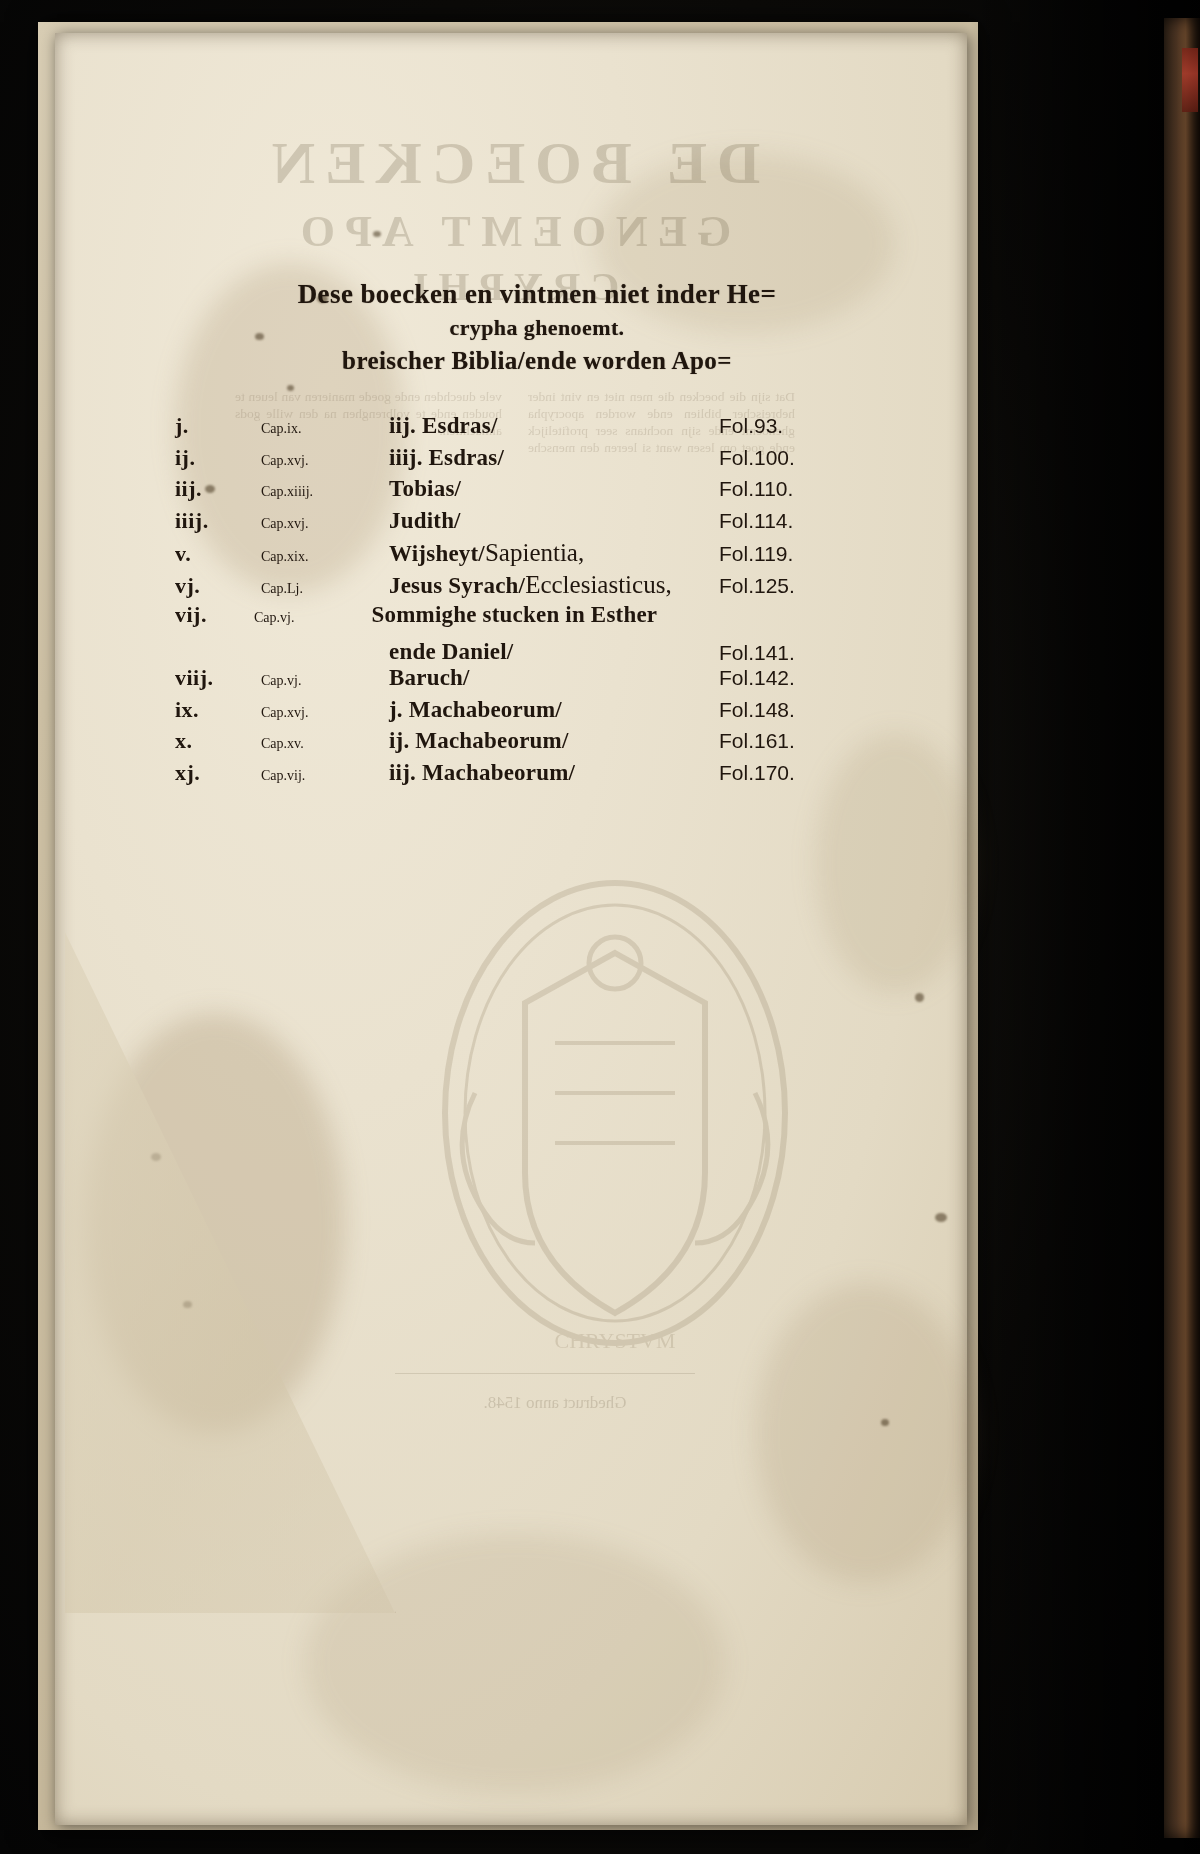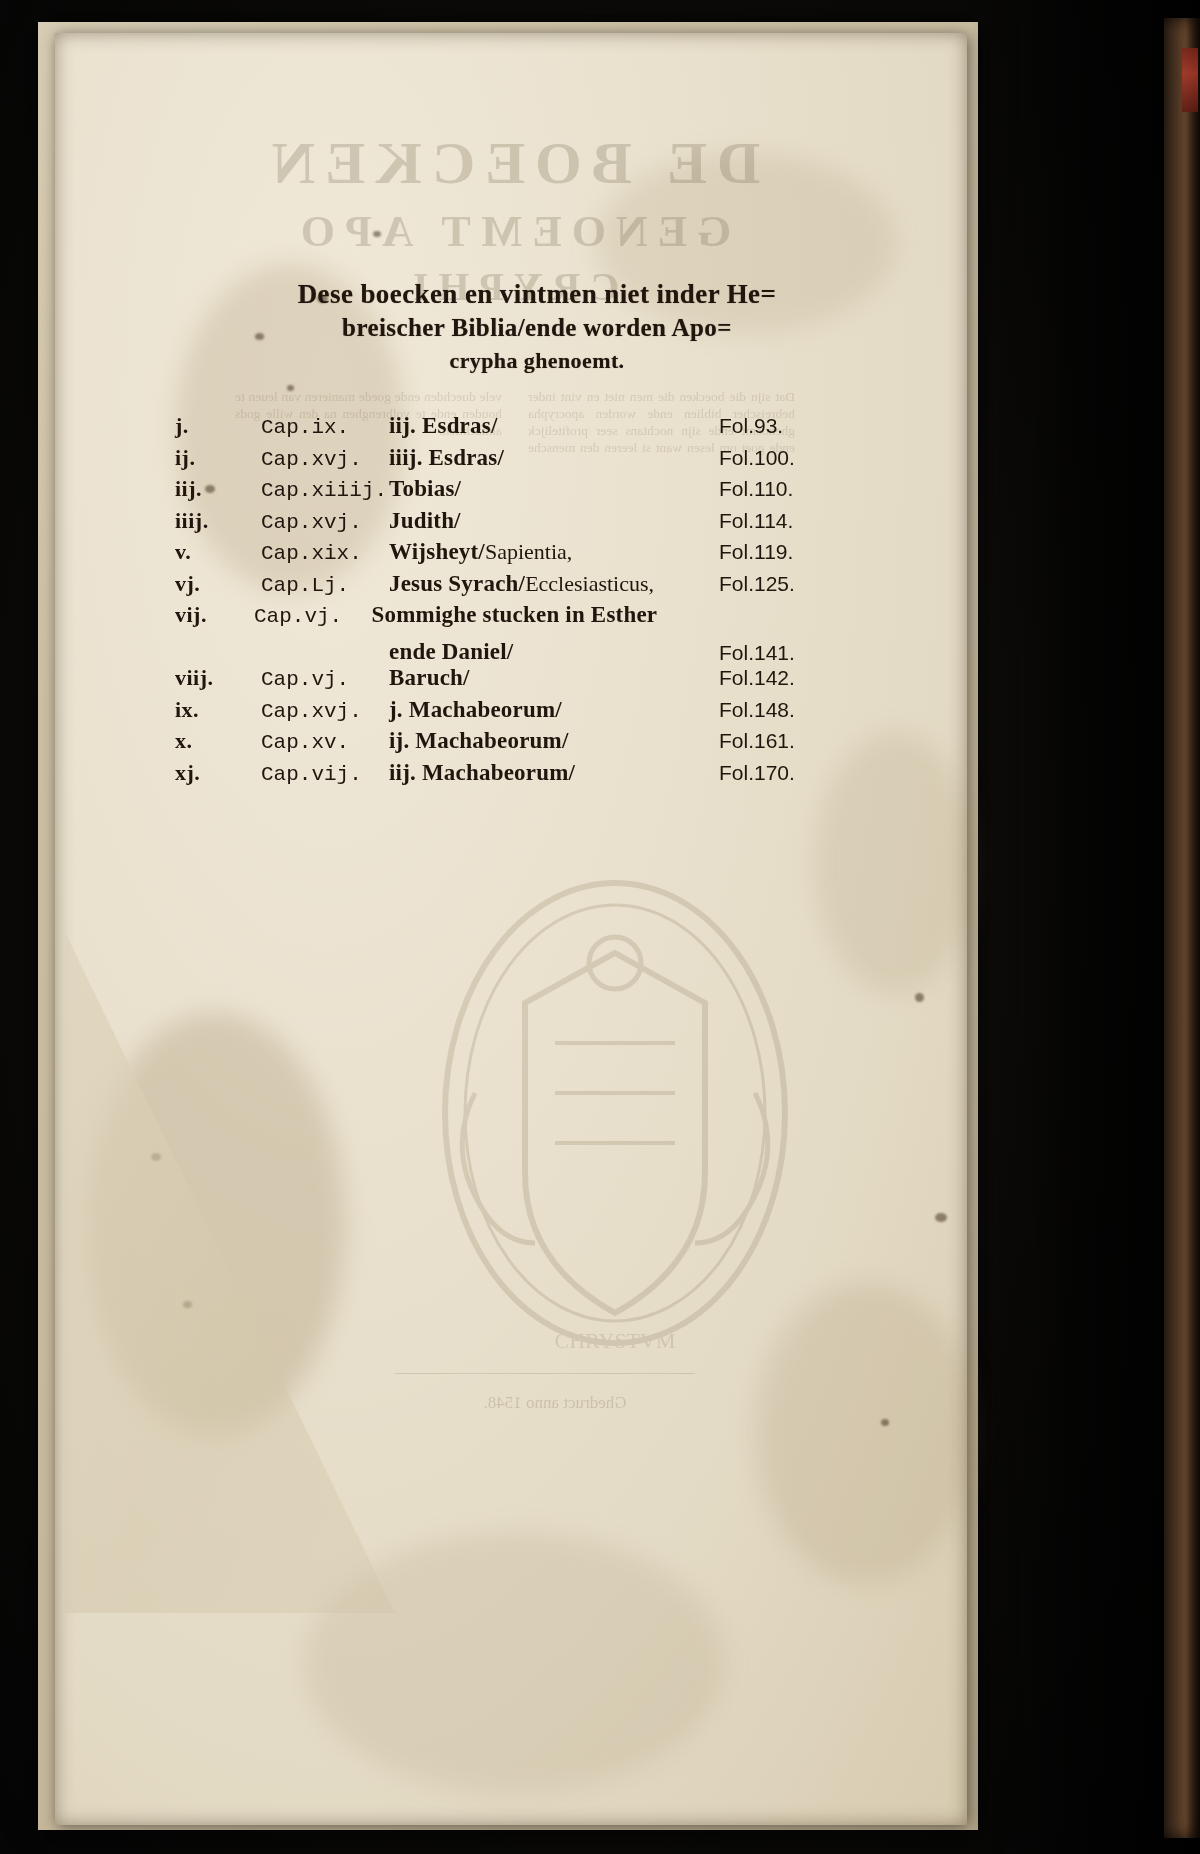--- a/index.html
+++ b/index.html
@@ -219,33 +219,33 @@
   }
   .col-num {
     width: 86px;
     font-family: "Liberation Serif", serif;
     font-weight: 700;
     font-size: 22px;
     letter-spacing: 0.5px;
   }
   .col-cap {
     width: 128px;
-    font-family: Liberation Mono, monospace;
-    font-size: 21px;
+    font-family: Liberation Serif, serif;
+    font-size: 14px;
   }
   .col-title {
     width: 330px;
     font-family: "Liberation Serif", serif;
     font-weight: 700;
     font-size: 23px;
     letter-spacing: 0.2px;
   }
   .col-title .roman {
     font-weight: 400;
-    font-size: 22px;
+    font-size: 25px;
     letter-spacing: 0;
   }
   .col-fol {
     width: 150px;
     text-align: left;
     font-family: Liberation Sans, sans-serif;
     font-size: 21px;
   }
   .row-cont {
     height: 31.5px;
@@ -333,22 +333,22 @@
     <div class="showthrough-rule"></div>
     <div class="showthrough-footer">Ghedruct anno 1548.</div>
 
     <div class="patch"></div>
     <div class="patch-edge"></div>
 
     <div class="content">
 
       <div class="heading">
         <span class="hl hl1">Dese boecken en vintmen niet inder He=</span>
+        <span class="hl hl3">crypha ghenoemt.</span>
         <span class="hl hl2">breischer Biblia/ende worden Apo=</span>
-        <span class="hl hl3">crypha ghenoemt.</span>
       </div>
 
       <div class="toc">
 
         <div class="row">
           <span class="col-num">j.</span>
           <span class="col-cap">Cap.ix.</span>
           <span class="col-title">iij. Esdras/</span>
           <span class="col-fol">Fol.93.</span>
         </div>

